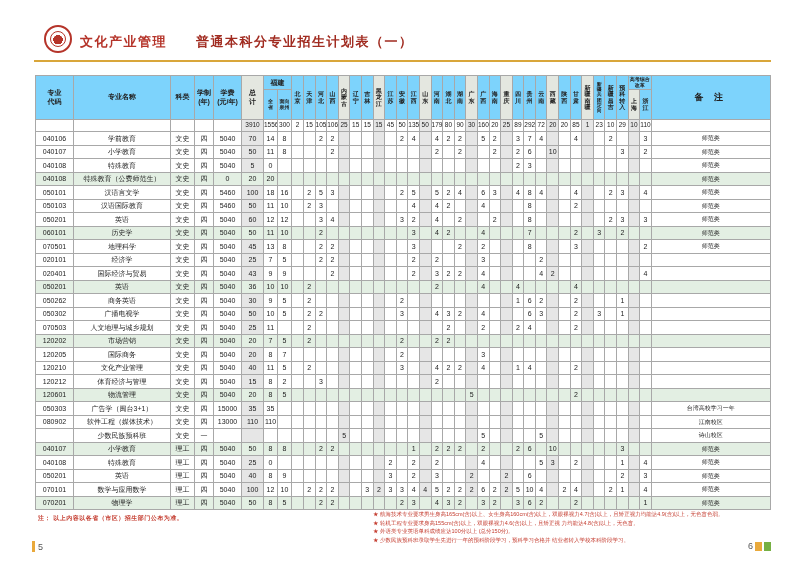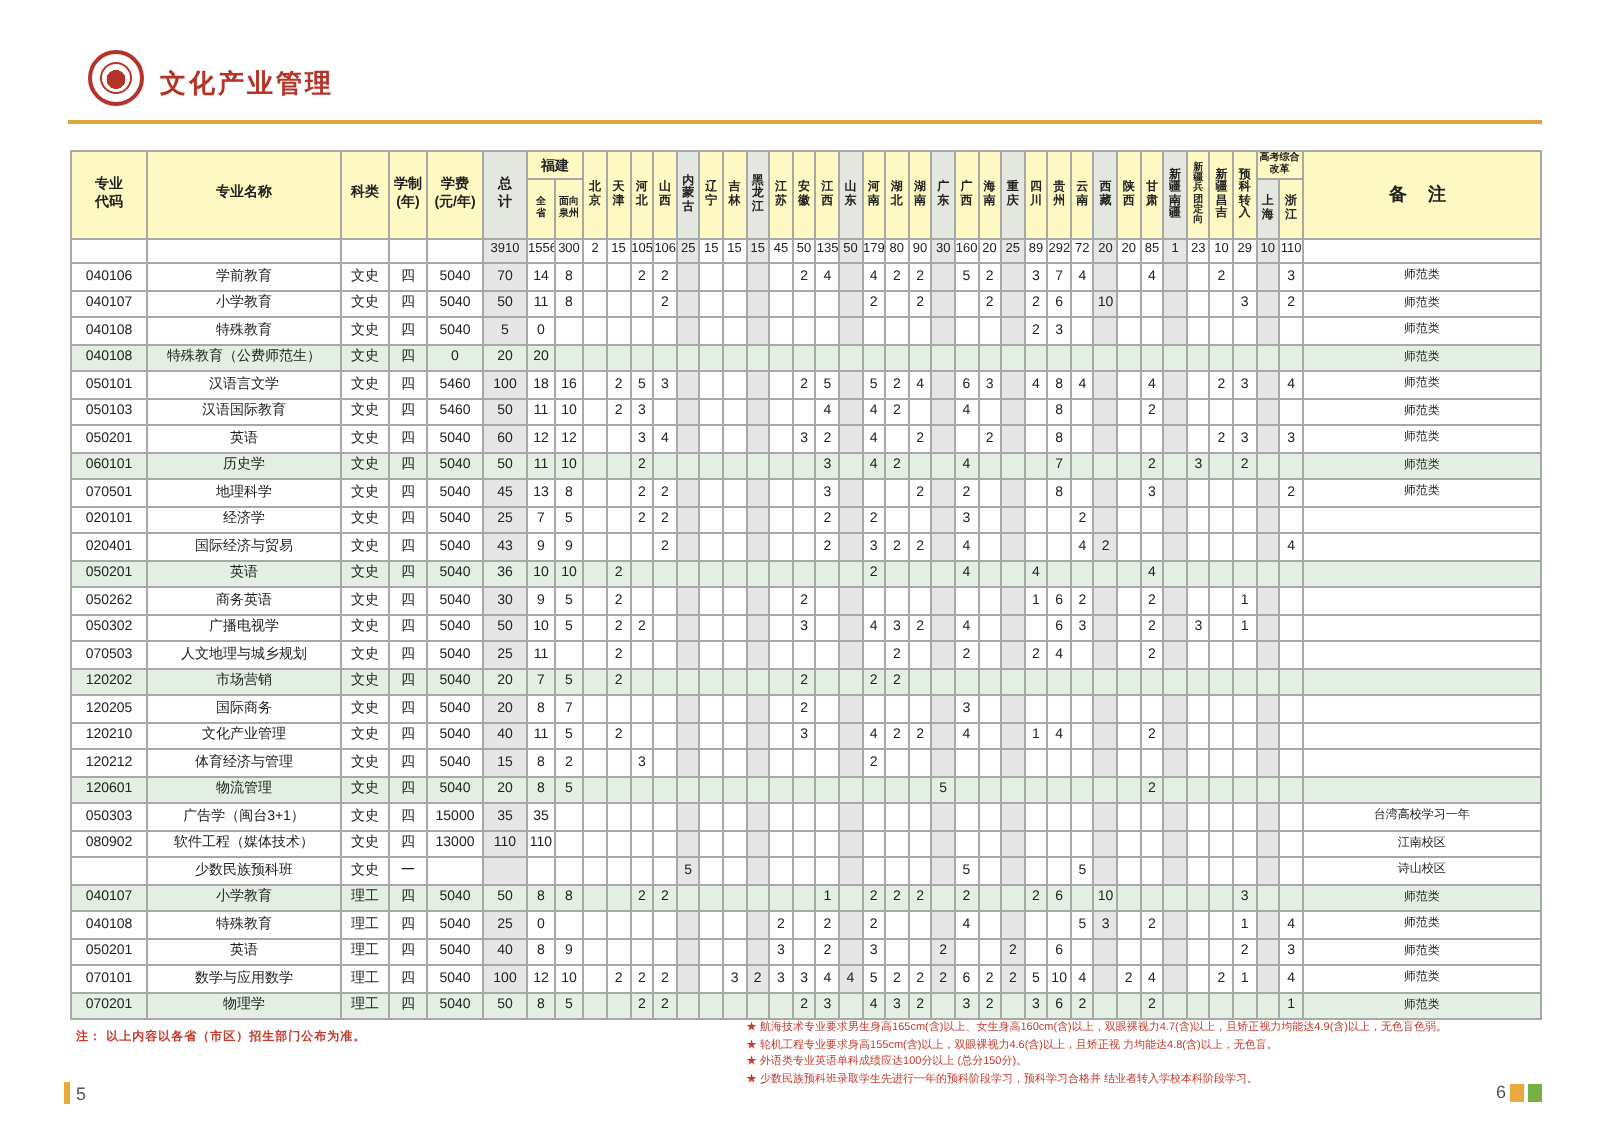--- a/index.html
+++ b/index.html
@@ -7,21 +7,21 @@
   .page{position:absolute;inset:0;background:#fff}
   
   .logo{position:absolute;left:44px;top:25px;width:28px;height:28px;border:2px solid #b5342a;border-radius:50%;display:flex;align-items:center;justify-content:center}
   .logo-inner{width:16px;height:16px;border:1px solid #b5342a;border-radius:50%;background:radial-gradient(circle at 50% 55%, #b5342a 0 45%, #fff 46%)}
   .school{position:absolute;left:80px;top:33px;font-size:13px;font-weight:bold;color:#b5342a;letter-spacing:1.5px}
   .title{position:absolute;left:196px;top:33px;font-size:13px;font-weight:bold;color:#a12c21;letter-spacing:1.5px}
   .rule{position:absolute;left:34px;width:737px;top:60px;height:2px;background:#d9a63a}
   
   table{position:absolute;left:35px;top:75px;width:735px;border-collapse:collapse;table-layout:fixed}
   th,td{border:1px solid #a8a8a8;padding:0;text-align:center;vertical-align:middle;color:#222;overflow:hidden}
-  thead th{background:#fef9c3;font-weight:bold}
+  thead th{background:#7dd3fc;font-weight:bold}
   .fixedlab{white-space:pre-line;font-size:7px;line-height:1.2}
   .vert{white-space:pre-line;font-size:6px;line-height:1.05;font-weight:bold}
   .vert.small{font-size:5px;line-height:1.05}
   .grp{font-size:7px}
   .grp.tiny{font-size:5px;white-space:pre-line;line-height:1.1}
   .sub2{white-space:pre-line;font-size:5px;line-height:1.1}
   .remark-h{font-size:9px;letter-spacing:4px}
   tr.hr1{height:14px}
   tr.hr2{height:30px}
   tr.totals td{height:12px;font-size:6.5px;line-height:1}
@@ -42,20 +42,21 @@
   .sq-g{width:7px;height:9px;background:#76b043}
 </style>
 </head>
 <body>
 
 <div class="page">
   <div class="logo">
     <div class="logo-inner"></div>
   </div>
   <div class="school">文化产业管理</div>
+  <div class="title">普通本科分专业招生计划表（一）</div>
   <div class="rule"></div>
 
   <table>
     <colgroup>
         <col style="width: 38px;">
         <col style="width: 97px;">
         <col style="width: 24px;">
         <col style="width: 19px;">
         <col style="width: 28px;">
         <col style="width: 22px;">

